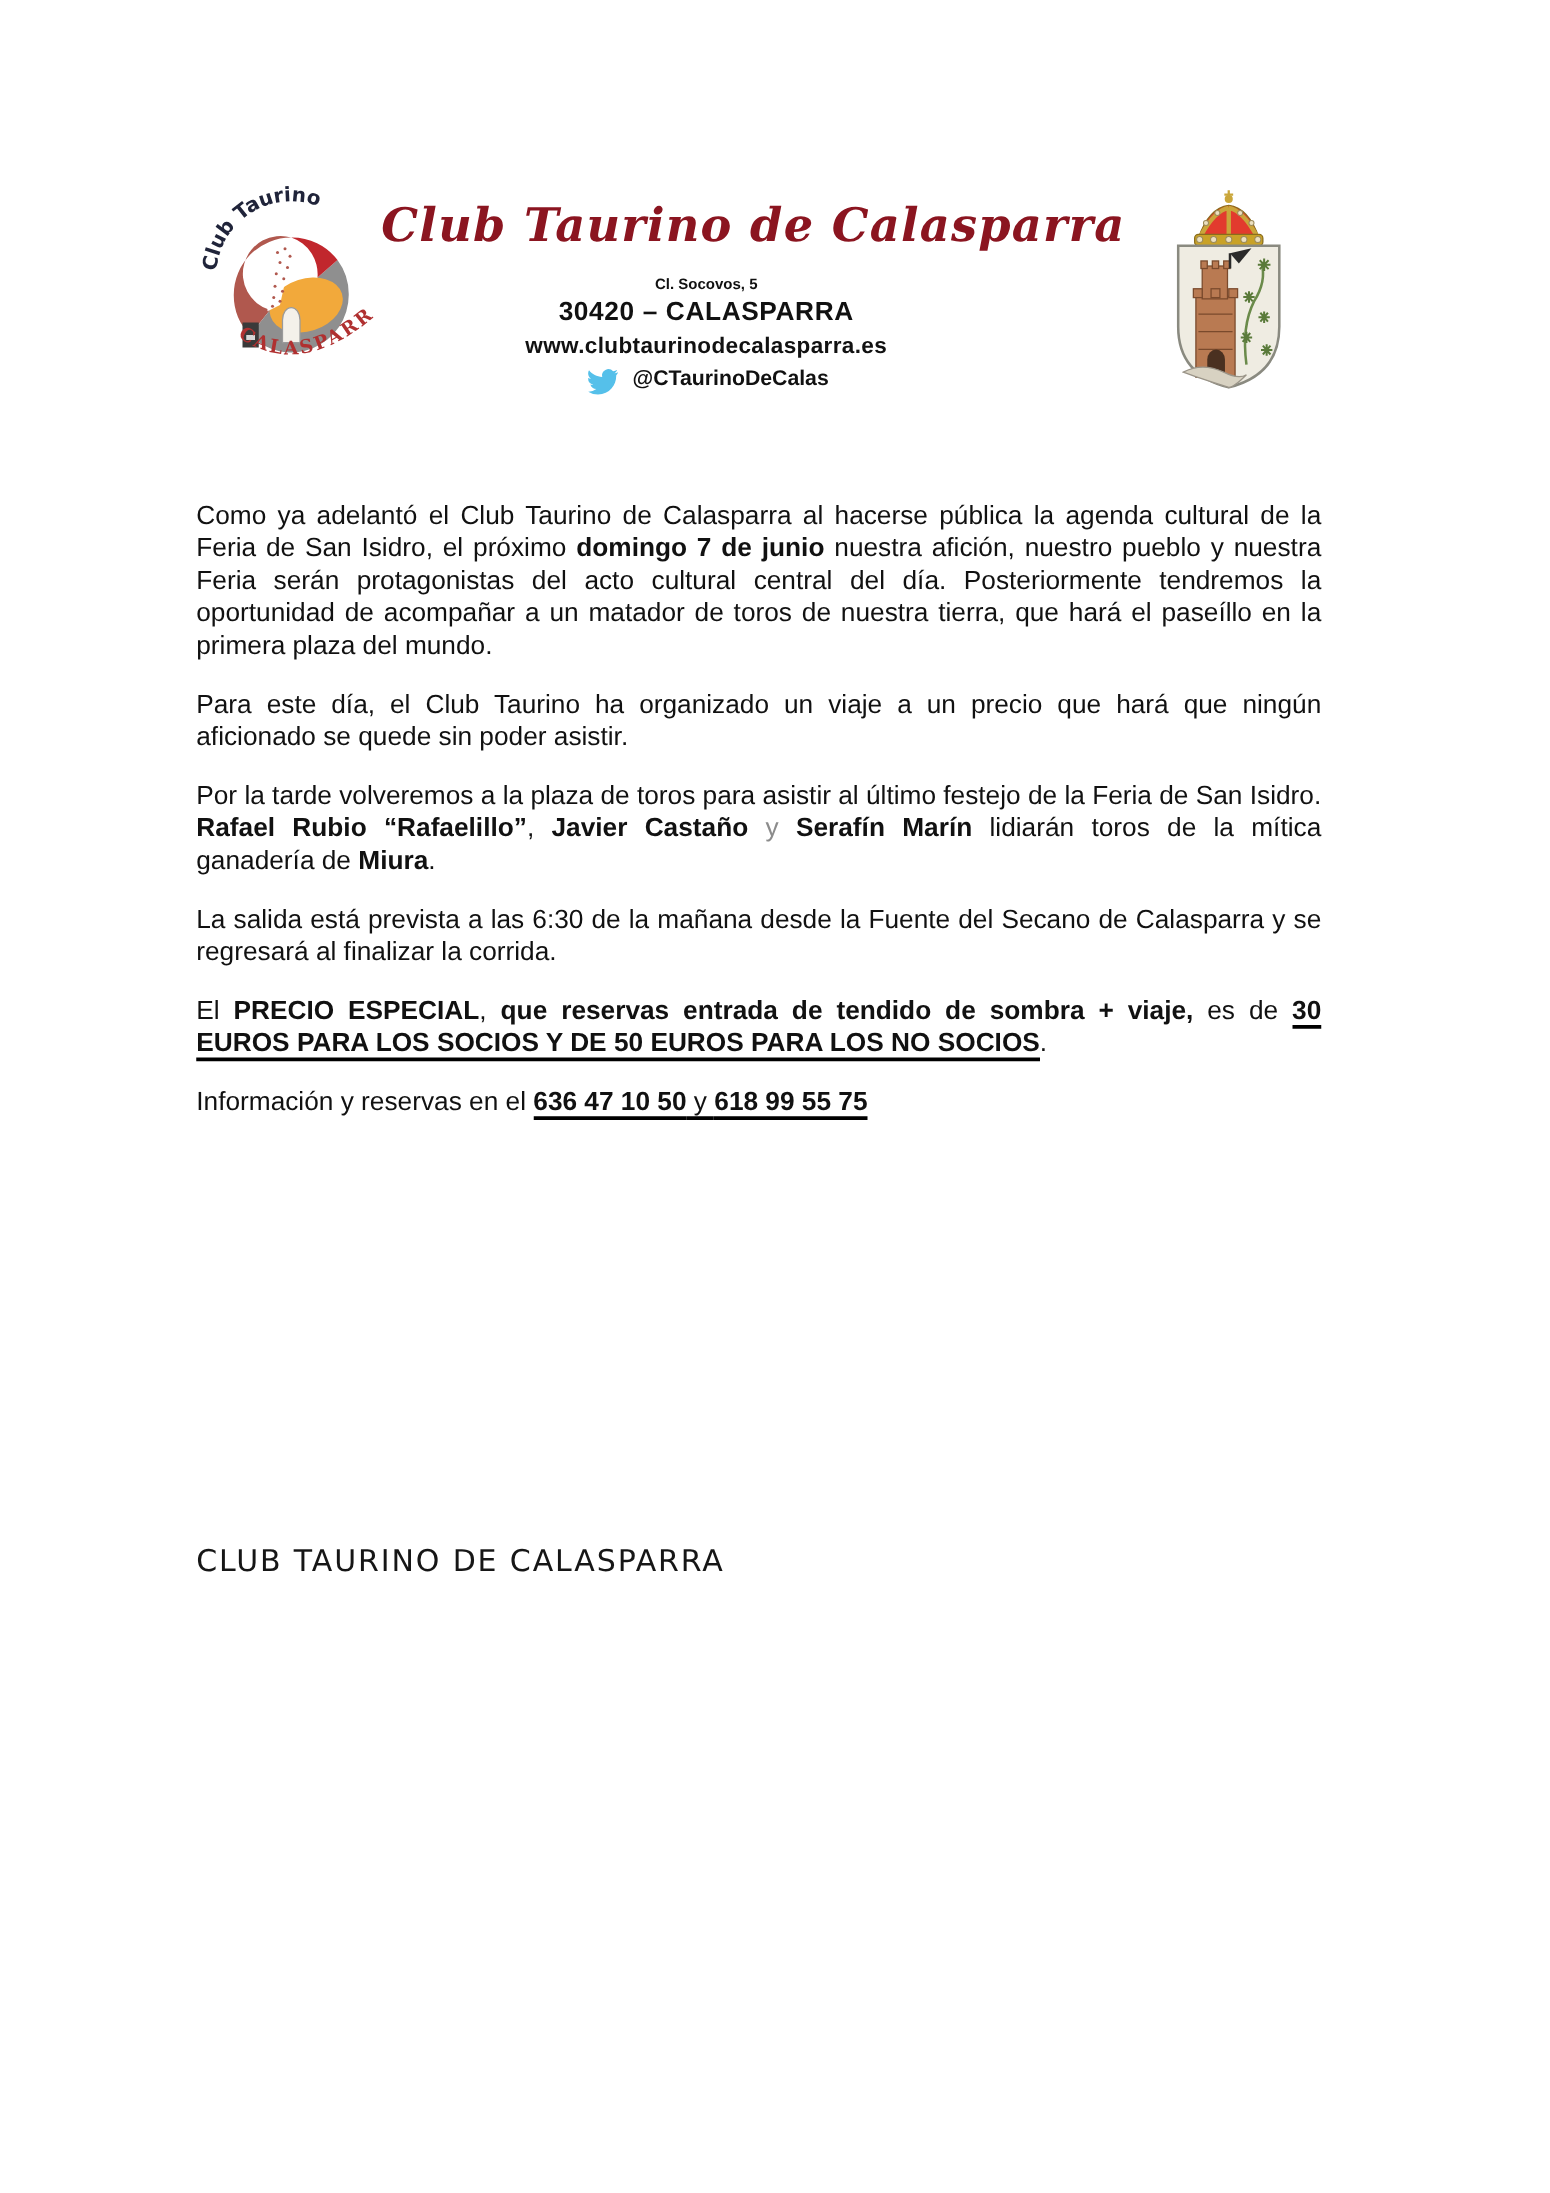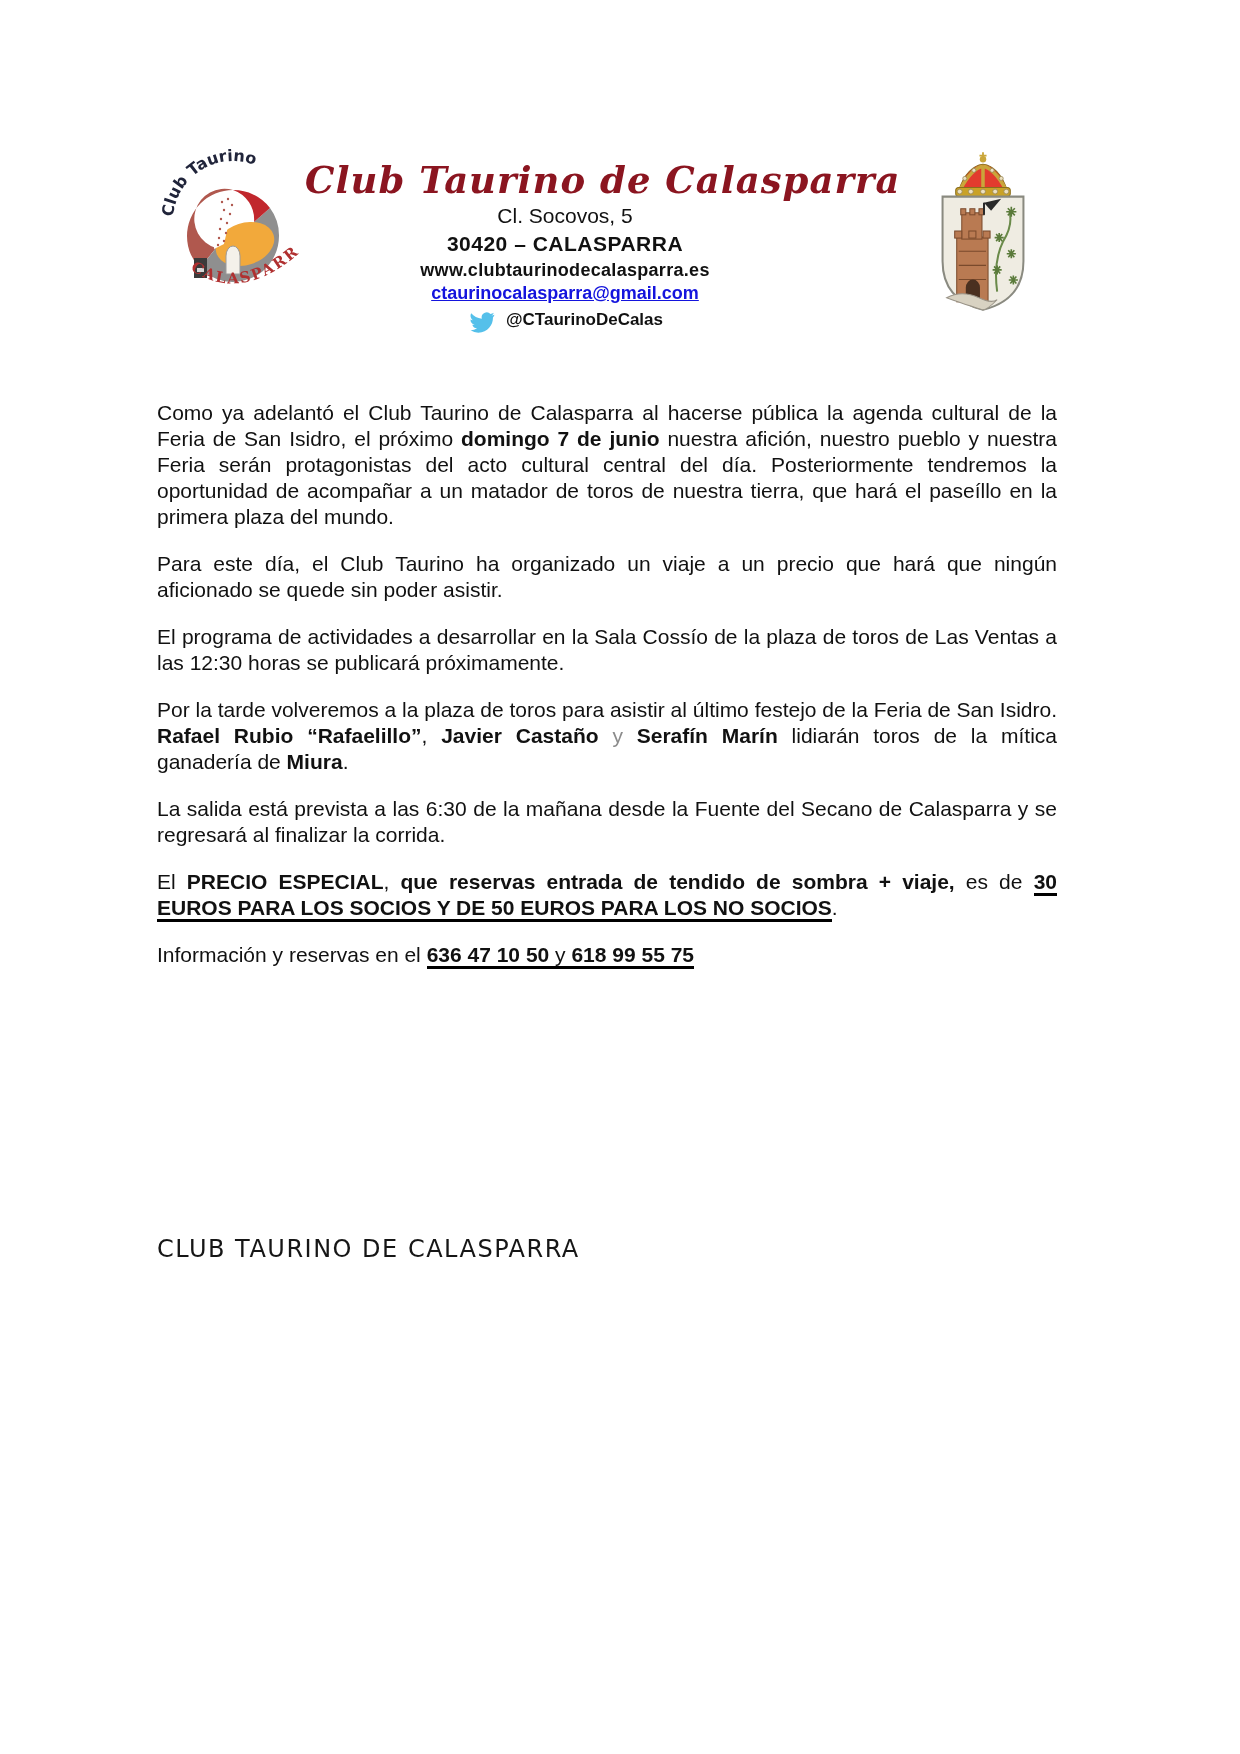--- a/index.html
+++ b/index.html
@@ -19,21 +19,21 @@
     position:absolute;left:305px;top:158px;width:520px;
     text-align:center;
   }
   .club-title{
     font-family:"DejaVu Serif",serif;
     font-style:italic;font-weight:bold;
     font-size:37px;line-height:44px;
     color:#8b1520;letter-spacing:1px;
     white-space:nowrap;
   }
-  .addr1{margin-top:2px;font-size:21px;font-weight:normal;}
+  .addr1{margin-top:18px;font-size:12px;font-weight:bold;}
   .addr2{margin-top:4px;font-size:21px;font-weight:bold;letter-spacing:.5px;}
   .website{margin-top:4px;font-size:18px;font-weight:bold;letter-spacing:.3px;}
   .email{margin-top:2px;font-size:18px;font-weight:bold;}
   .email a{color:#1414dd;text-decoration:underline;cursor:pointer;}
   .twitter-row{
     margin-top:6px;display:flex;align-items:flex-start;justify-content:center;gap:9px;
   }
   .twitter-row .handle{font-size:17px;font-weight:bold;}
   
   .doc-body{
@@ -97,21 +97,20 @@
     <text font-family="DejaVu Serif, serif" font-size="15" font-weight="bold" letter-spacing="2" fill="#b03030">
       <textPath href="#lg-bot-arc" startOffset="2%">CALASPARRA</textPath>
     </text>
   </svg>
 
   <div class="head-center">
     <div class="club-title">Club Taurino de Calasparra</div>
     <div class="addr1">Cl. Socovos, 5</div>
     <div class="addr2">30420 – CALASPARRA</div>
     <div class="website">www.clubtaurinodecalasparra.es</div>
-    <div class="email"><a>ctaurinocalasparra@gmail.com</a></div>
     <div class="twitter-row">
       <svg width="30" height="25" viewBox="0 0 24 24" aria-hidden="true">
         <path fill="#55c0ea" d="M23.953 4.57a10 10 0 0 1-2.825.775 4.958 4.958 0 0 0 2.163-2.723c-.951.555-2.005.959-3.127 1.184a4.92 4.92 0 0 0-8.384 4.482C7.69 8.095 4.067 6.13 1.64 3.162a4.822 4.822 0 0 0-.666 2.475c0 1.71.87 3.213 2.188 4.096a4.904 4.904 0 0 1-2.228-.616v.06a4.923 4.923 0 0 0 3.946 4.827 4.996 4.996 0 0 1-2.212.085 4.936 4.936 0 0 0 4.604 3.417A9.867 9.867 0 0 1 .96 19.54a13.995 13.995 0 0 0 7.557 2.209c9.053 0 13.998-7.496 13.998-13.985 0-.21 0-.42-.015-.63A9.935 9.935 0 0 0 24 4.59z"></path>
       </svg>
       <span class="handle">@CTaurinoDeCalas</span>
     </div>
   </div>
 
   <svg class="crest" viewBox="0 0 112 180" aria-hidden="true">
 
@@ -156,21 +155,20 @@
       <path d="M 70,124 v 9 M 65.5,128.5 h 9 M 67,125 l 6,7 M 67,132 l 6,-7"></path>
       <path d="M 86,134 v 9 M 81.5,138.5 h 9 M 83,135 l 6,7 M 83,142 l 6,-7"></path>
     </g>
 
     <path d="M 20,156 Q 35,148 52,156 Q 64,162 70,158 Q 60,168 56,168 Q 30,160 20,156 Z" fill="#d8d2c2" stroke="#9a9488" stroke-width="1"></path>
   </svg>
 
   <div class="doc-body">
       <p><span>Como ya adelantó el Club Taurino de Calasparra al hacerse pública la agenda cultural de la Feria de San Isidro, el próximo </span><span class="b">domingo 7 de junio</span><span> nuestra afición, nuestro pueblo y nuestra Feria serán protagonistas del acto cultural central del día. Posteriormente tendremos la oportunidad de acompañar a un matador de toros de nuestra tierra, que hará el paseíllo en la primera plaza del mundo.</span></p>
       <p><span>Para este día, el Club Taurino ha organizado un viaje a un precio que hará que ningún aficionado se quede sin poder asistir.</span></p>
-      <p><span>El programa de actividades a desarrollar en la Sala Cossío de la plaza de toros de Las Ventas a las 12:30 horas se publicará próximamente.</span></p>
       <p><span>Por la tarde volveremos a la plaza de toros para asistir al último festejo de la Feria de San Isidro.  </span><span class="b">Rafael Rubio “Rafaelillo”</span><span>, </span><span class="b">Javier  Castaño</span><span class="gray"> </span><span class="gray">y</span><span class="gray"> </span><span class="b">Serafín Marín</span><span> lidiarán toros de la mítica ganadería de </span><span class="b">Miura</span><span>.</span></p>
       <p><span>La salida está prevista a las 6:30 de la mañana desde la Fuente del Secano de Calasparra y se regresará al finalizar la corrida.</span></p>
       <p><span>El </span><span class="b">PRECIO ESPECIAL</span><span>, </span><span class="b">que reservas  entrada de tendido de sombra + viaje,</span><span> es de  </span><span class="b u">30 EUROS  PARA LOS SOCIOS Y DE 50 EUROS PARA LOS NO SOCIOS</span><span>.</span></p>
       <p><span>Información y reservas en el </span><span class="b u">636 47 10 50</span><span class="u"> y </span><span class="b u">618 99 55 75</span></p>
     </div>
 
   <div class="signature">CLUB TAURINO DE CALASPARRA</div>
 
 </div>
 

